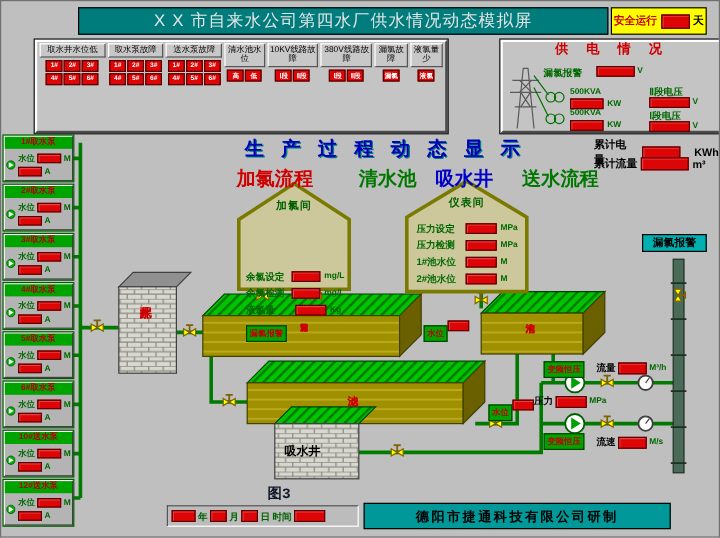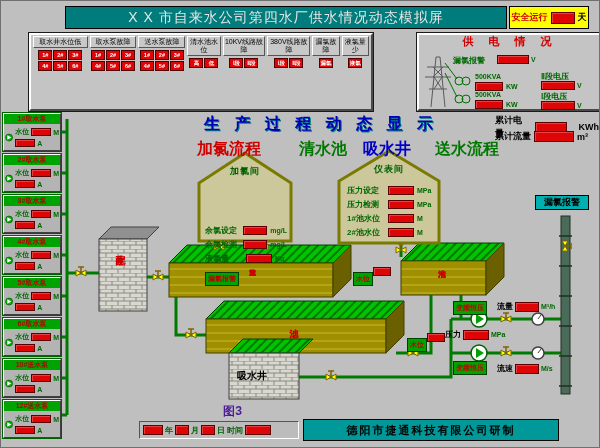--- a/index.html
+++ b/index.html
@@ -37,21 +37,21 @@
   .citychip{background:#00b0b0;border:1px solid #000;color:#000;font-weight:bold;font-size:9px;display:flex;align-items:center;justify-content:center;}
   .hrow{display:flex;align-items:center;gap:3px;margin-bottom:3px;}
   .hlabel{color:#006800;font-size:8px;font-weight:bold;white-space:nowrap;width:38px;}
   .hdisp{width:26px;height:9px;}
   .hunit{color:#006800;font-size:7px;font-weight:bold;}
   .hname{color:#006000;font-weight:bold;font-size:9px;letter-spacing:1px;}
   .instr{display:flex;align-items:center;gap:2px;font-size:8px;font-weight:bold;color:#000;white-space:nowrap;}
   .sunkpanel{background:#bcbcbc;border:1px solid;border-color:#555555 #ffffff #ffffff #555555;display:flex;align-items:center;gap:2px;padding:0 3px;}
   .dtlabel{color:#006000;font-size:8px;font-weight:bold;white-space:nowrap;}
   .company{background:#009898;border:1px solid #000;display:flex;align-items:center;justify-content:center;color:#000;font-weight:bold;font-size:11px;letter-spacing:2px;}
-  .figcap{color:#4c1d95;font-weight:bold;font-size:12px;font-family:Liberation Mono, monospace;}
+  .figcap{color:#0f172a;font-weight:bold;font-size:12px;font-family:Liberation Mono, monospace;}
 </style>
 </head>
 <body>
 
 <div class="screen">
 
   <svg class="abs" style="left:0;top:0;" width="600" height="448">
     <defs>
       <pattern id="brick" width="12" height="8" patternUnits="userSpaceOnUse">
         <rect width="12" height="8" fill="#d8d8d0"></rect>

